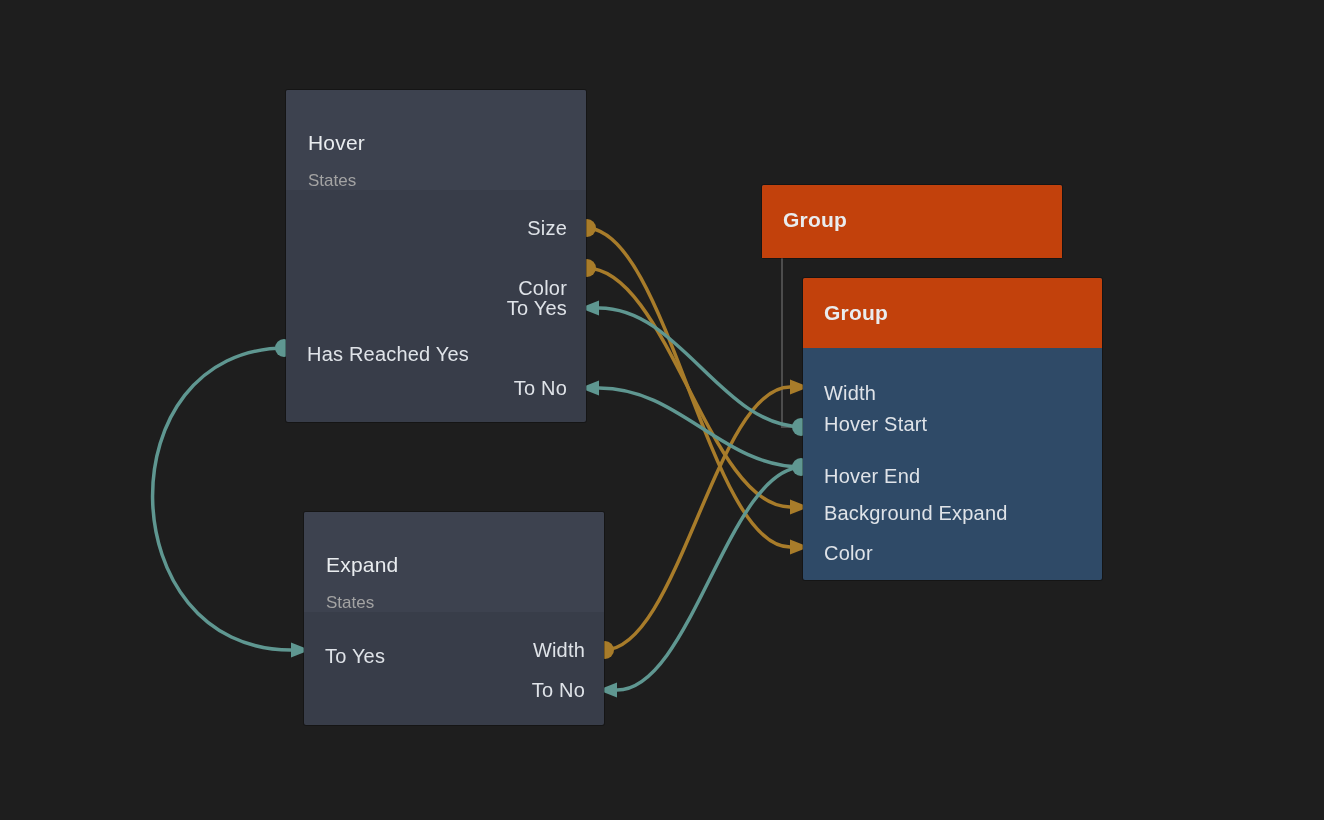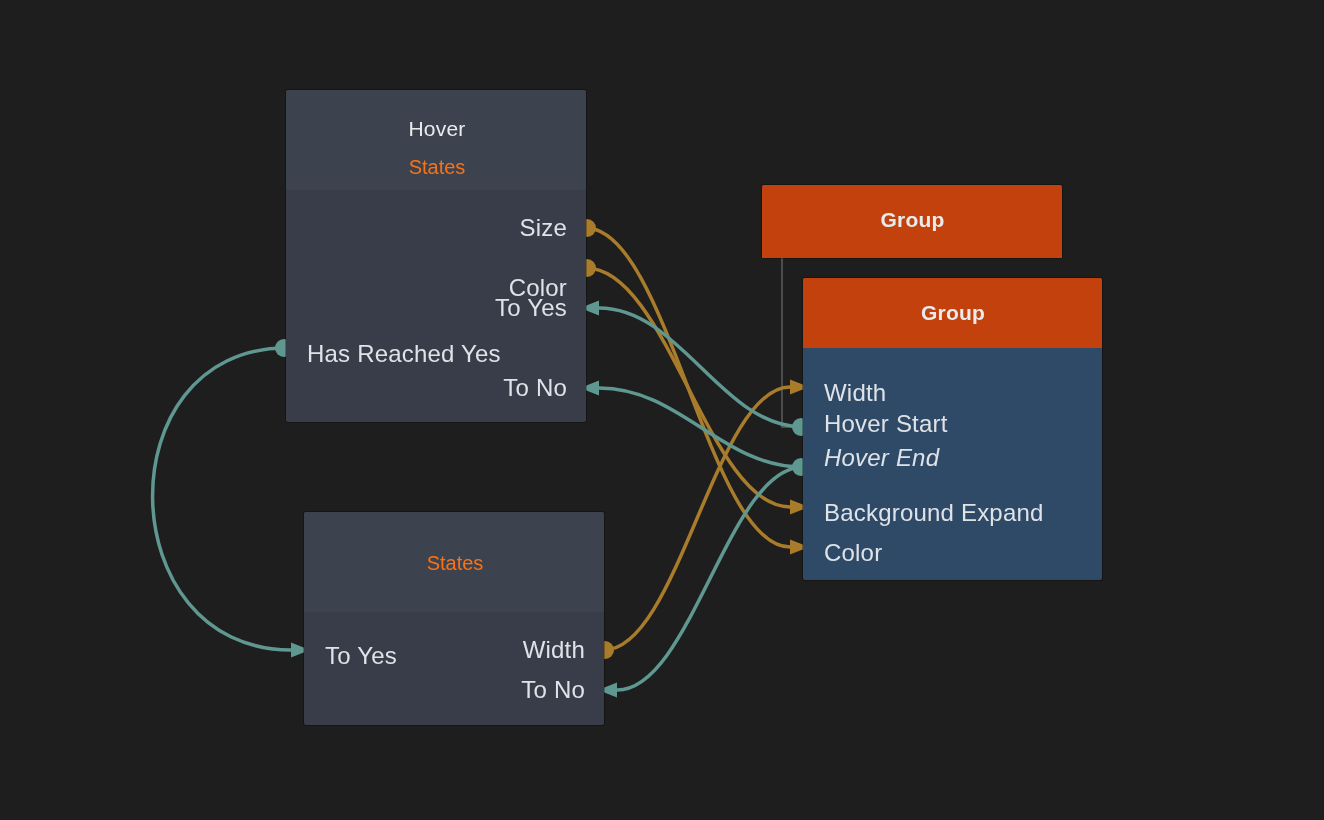--- a/index.html
+++ b/index.html
@@ -5,27 +5,27 @@
   html,body{margin:0;padding:0;background:#141414;}
   .canvas{
     position:relative;width:1324px;height:820px;overflow:hidden;
     background:#1e1e1e;
     font-family:"Liberation Sans","DejaVu Sans",sans-serif;
   }
   #link-layer{position:absolute;left:0;top:0;width:1324px;height:820px;pointer-events:none;}
   .node{position:absolute;border-radius:2px;box-shadow:0 0 0 1px rgba(0,0,0,0.28);}
   .node.state{background:#383d49;}
   .node.group{background:#2f4a67;}
-  .node-header{position:absolute;left:0;top:0;right:0;box-sizing:border-box;padding:26px 20px 0 22px;border-radius:2px 2px 0 0;text-align:center;}
+  .node-header{position:absolute;left:0;top:0;right:0;box-sizing:border-box;padding:40px 20px 0 22px;border-radius:2px 2px 0 0;}
   .node.state .node-header{background:#3d424f;}
   .node.group .node-header{background:#c2410c;padding-top:22px;padding-left:21px;font-weight:bold;}
   .node-title{font-size:21px;line-height:26px;color:#e9ecef;letter-spacing:0.2px;}
-  .node-subtitle{font-size:20px;line-height:24px;color:#f97316;margin-top:13px;}
+  .node-subtitle{font-size:17px;line-height:24px;color:#a3a3a3;margin-top:13px;}
   .port-label{
-    position:absolute;height:26px;line-height:26px;font-size:24px;color:#dfe3e8;
+    position:absolute;height:26px;line-height:26px;font-size:20px;color:#dfe3e8;
     white-space:nowrap;letter-spacing:0.2px;
   }
   .port-label.left{left:21px;margin-top:6px;}
   .port-label.right{right:19px;text-align:right;}
 </style>
 </head>
 <body>
 
 <div class="canvas" id="canvas">
 
@@ -70,27 +70,28 @@
       <div class="node-title">Group</div>
     </div>
   </div>
 
   <div class="node group" style="left:803px;top:278px;width:299px;height:302px;">
     <div class="node-header" style="height:70px;">
       <div class="node-title">Group</div>
     </div>
   <div class="port-label left" style="top: 96px;">Width</div>
       <div class="port-label left" style="top: 127px; text-align: right;">Hover Start</div>
-      <div class="port-label left" style="top: 161px; font-style: italic;">Hover End</div>
+      <div class="port-label left" style="top: 179px;">Hover End</div>
       <div class="port-label left" style="top: 216px;">Background Expand</div>
       <div class="port-label left" style="top: 256px;">Color</div>
     </div>
 
   <div class="node state" style="left:304px;top:512px;width:300px;height:213px;">
     <div class="node-header" style="height:100px;">
+      <div class="node-title">Expand</div>
       <div class="node-subtitle">States</div>
     </div>
   <div class="port-label left" style="top: 125px;">To Yes</div>
       <div class="port-label right" style="top: 125px;">Width</div>
       <div class="port-label right" style="top: 165px;">To No</div>
     </div>
 
 </div>
 
 </body></html>

